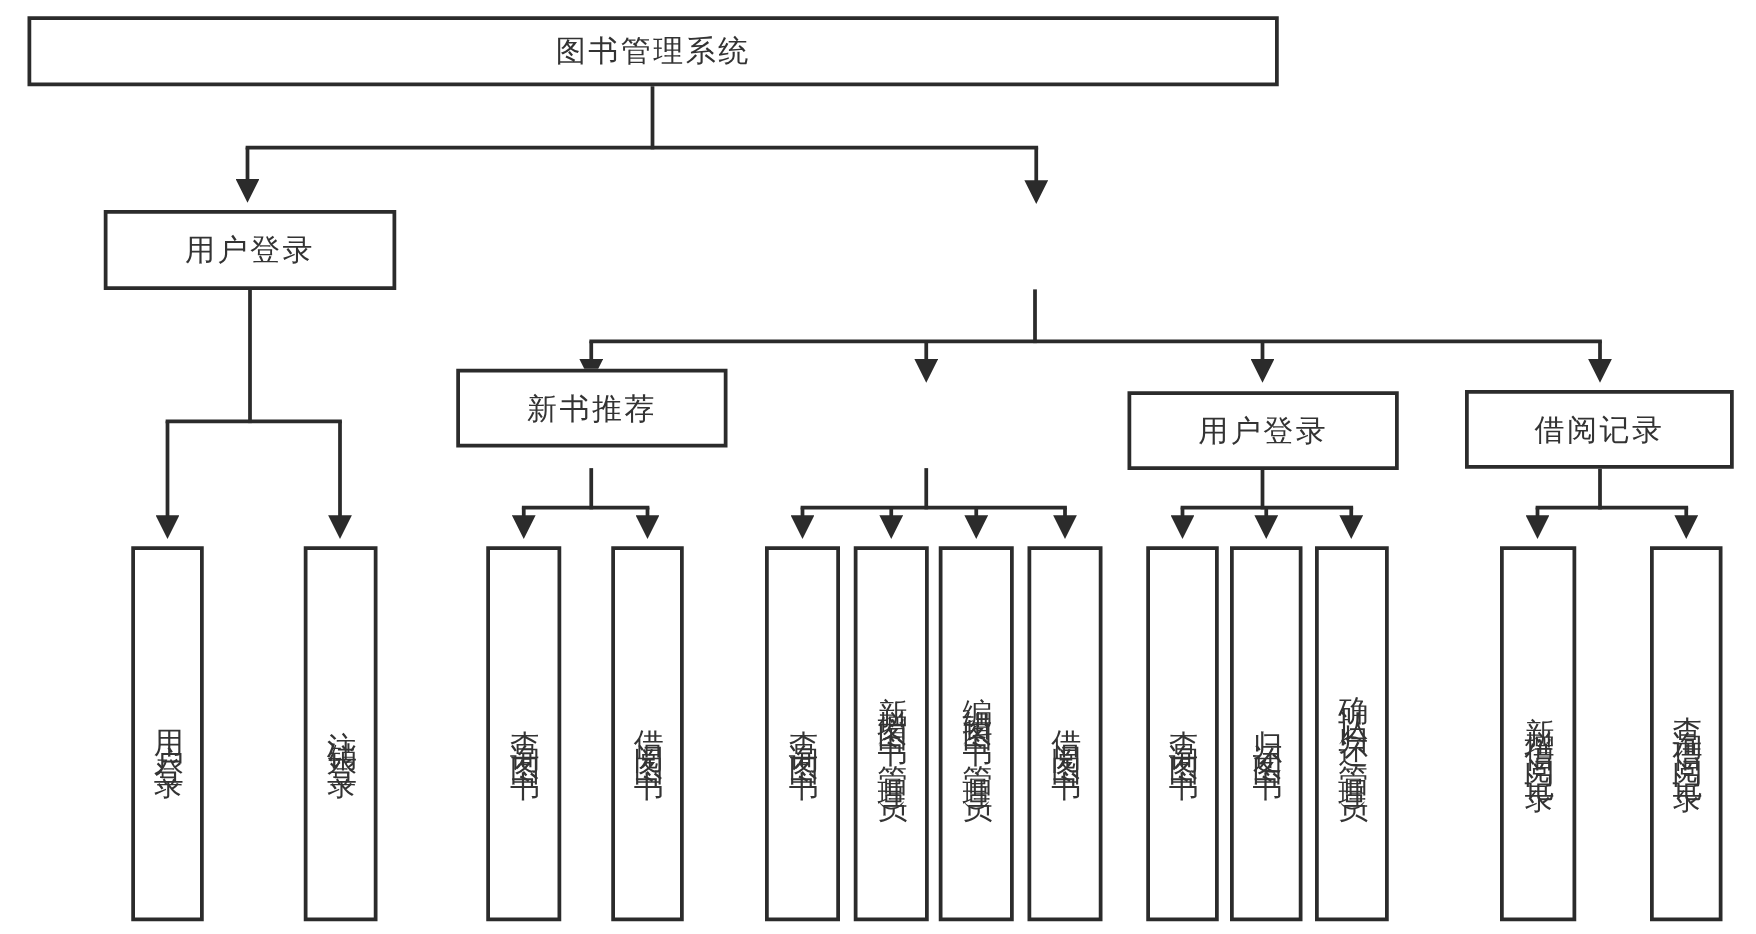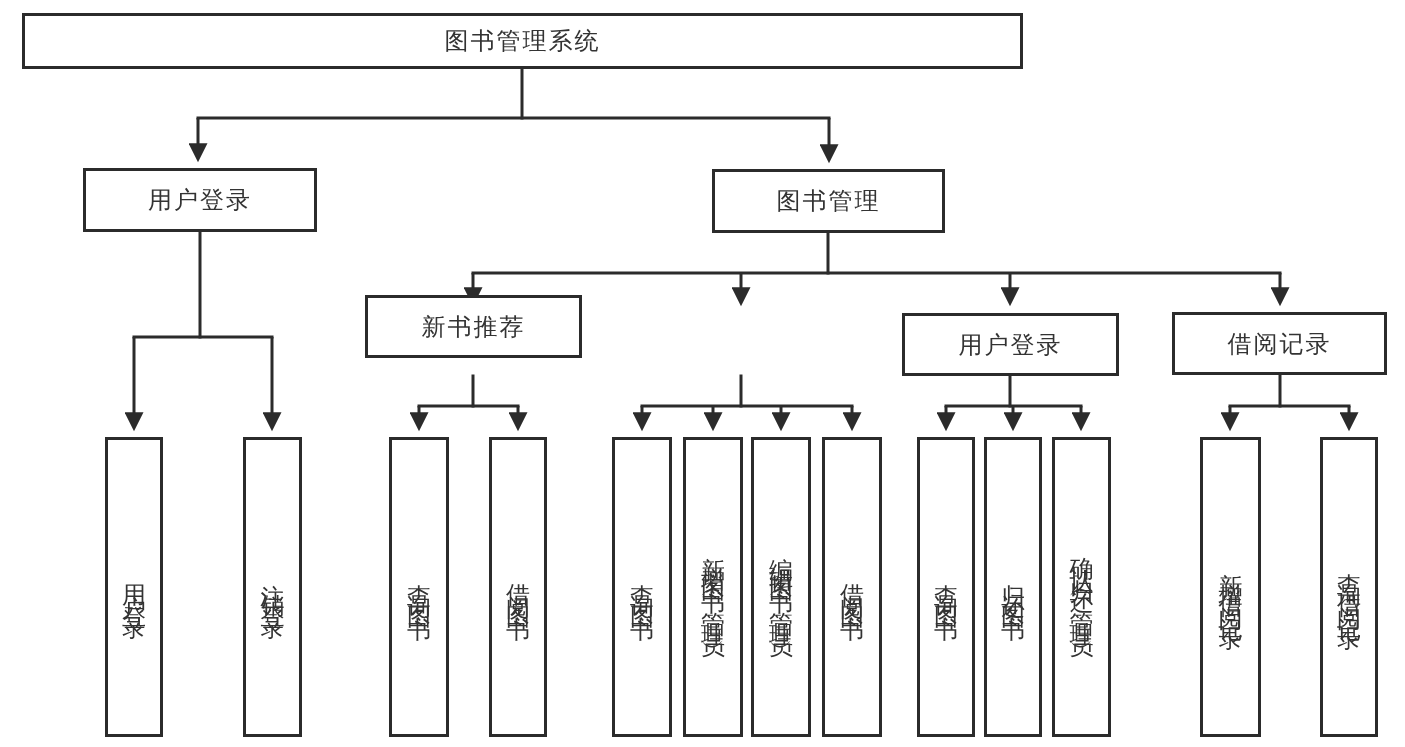--- a/index.html
+++ b/index.html
@@ -104,21 +104,20 @@
       <line x1="1013" y1="406" x2="1013" y2="413" marker-end="url(#arrow)"></line>
       <line x1="1081" y1="406" x2="1081" y2="413" marker-end="url(#arrow)"></line>
       <line x1="1230" y1="406" x2="1230" y2="413" marker-end="url(#arrow)"></line>
       <line x1="1349" y1="406" x2="1349" y2="413" marker-end="url(#arrow)"></line>
     </g>
   </svg>
 
   <div class="node hnode" style="left:22px;top:13px;width:1001px;height:56px">图书管理系统</div>
 
   <div class="node hnode" style="left:83px;top:168px;width:234px;height:64px">用户登录</div>
-  <div class="node hnode" style="left:712px;top:169px;width:233px;height:64px">图书管理</div>
 
   <div class="node hnode" style="left:365px;top:295px;width:217px;height:63px">新书推荐</div>
   <div class="node hnode" style="left:902px;top:313px;width:217px;height:63px">用户登录</div>
   <div class="node hnode" style="left:1172px;top:312px;width:215px;height:63px">借阅记录</div>
 
   <div class="node vnode" style="left:105px;top:437px;width:58px;height:300px">用户登录</div>
   <div class="node vnode" style="left:243px;top:437px;width:59px;height:300px">注销登录</div>
 
   <div class="node vnode" style="left:389px;top:437px;width:60px;height:300px">查询图书</div>
   <div class="node vnode" style="left:489px;top:437px;width:58px;height:300px">借阅图书</div>

